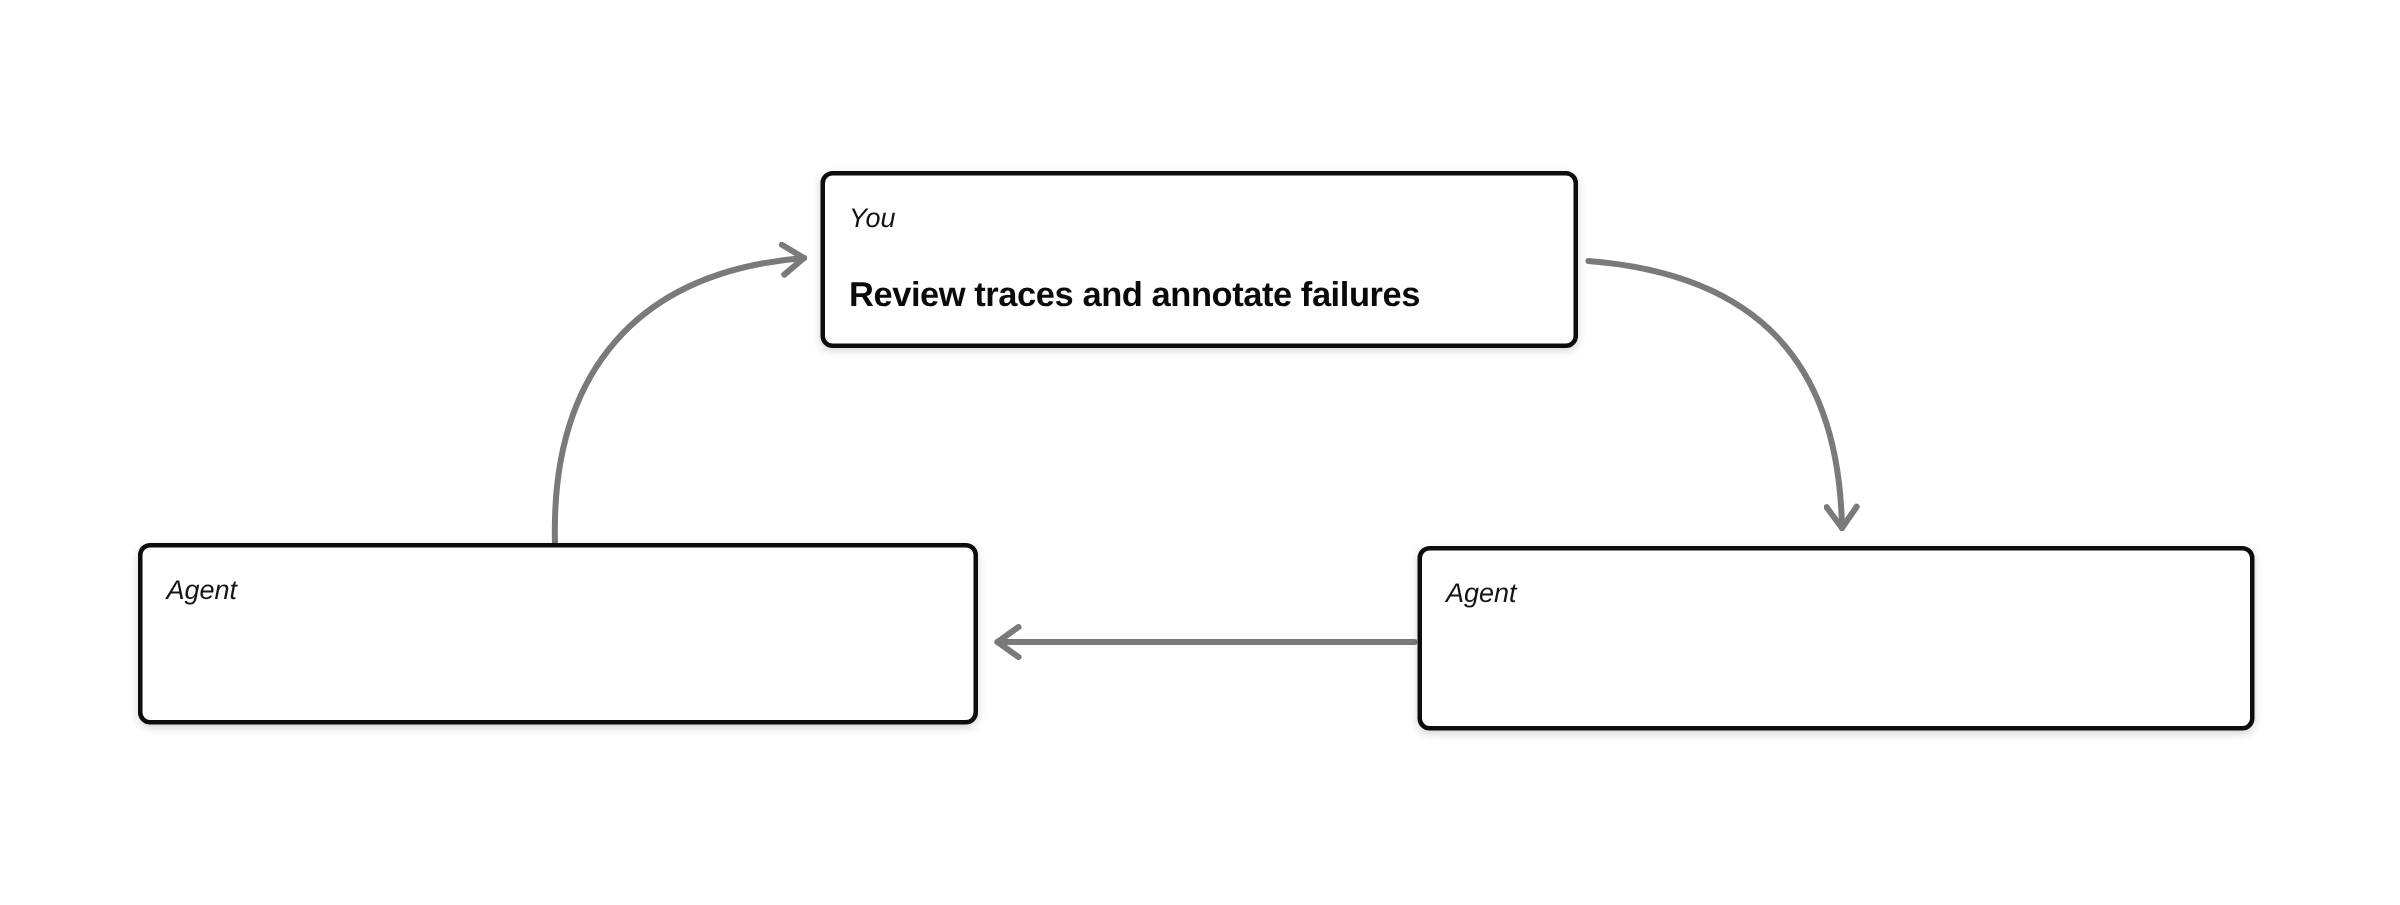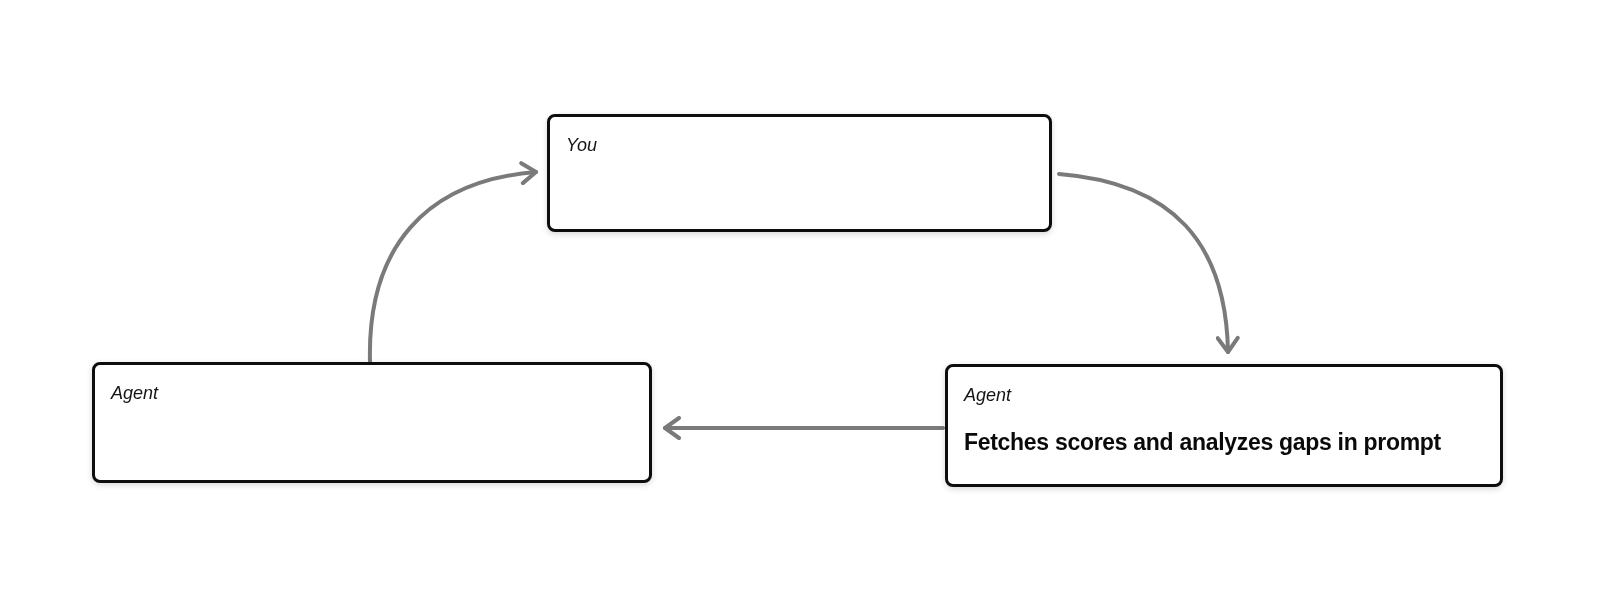--- a/index.html
+++ b/index.html
@@ -27,20 +27,21 @@
     position: absolute;
     box-sizing: border-box;
     background: #ffffff;
     border: 3px solid #0d0d0d;
     border-radius: 8px;
     box-shadow: 0 2px 6px rgba(0,0,0,0.16);
     padding: 17px 16px 18px 16px;
     display: flex;
     flex-direction: column;
     z-index: 2;
+    justify-content: space-between;
   }
   .node-actor {
     font-style: italic;
     font-weight: 400;
     font-size: 18px;
     line-height: 23px;
     color: #141414;
   }
   .node-title {
     font-weight: 700;
@@ -69,24 +70,24 @@
 
     <path d="M 370 362 C 367 248 425 181 536 172" fill="none" stroke="#7a7a7a" stroke-width="4" stroke-linecap="round" marker-end="url(#arrowhead)"></path>
 
     <path d="M 1059 174 C 1173 183 1226 243 1228 352" fill="none" stroke="#7a7a7a" stroke-width="4" stroke-linecap="round" marker-end="url(#arrowhead)"></path>
 
     <path d="M 943 428 L 665 428" fill="none" stroke="#7a7a7a" stroke-width="4" stroke-linecap="round" marker-end="url(#arrowhead)"></path>
   </svg>
 
   <div class="node node-review">
     <div class="node-actor">You</div>
+    <div class="node-title">Review traces and annotate failures</div>
   </div>
 
   <div class="node node-update">
     <div class="node-actor">Agent</div>
   </div>
 
   <div class="node node-fetch">
     <div class="node-actor">Agent</div>
-    <div class="node-title">Fetches scores and analyzes gaps in prompt</div>
   </div>
 
 </div>
 
 </body></html>

